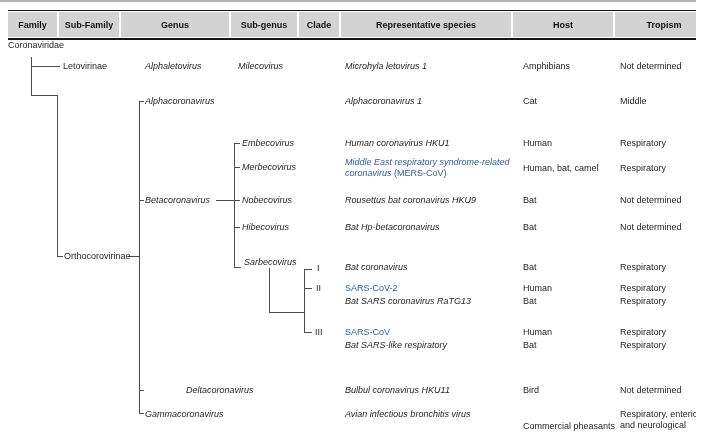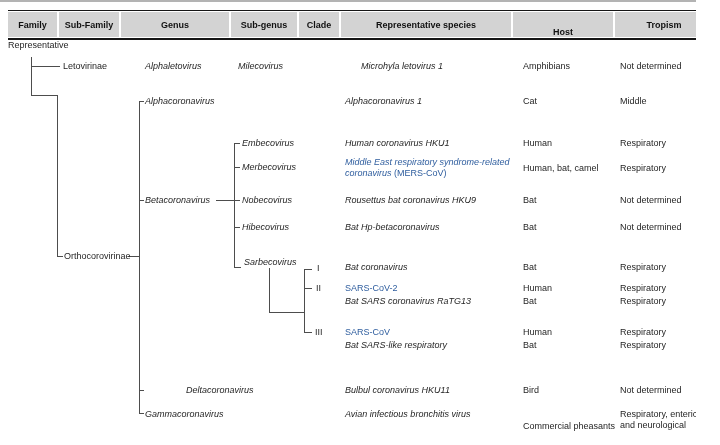--- a/index.html
+++ b/index.html
@@ -42,21 +42,21 @@
     </div>
   <div class="hcell" style="left:231px; width:66px;">
       <span>Sub-genus</span>
     </div>
   <div class="hcell" style="left:299px; width:40px;">
       <span>Clade</span>
     </div>
   <div class="hcell" style="left:341px; width:170px;">
       <span>Representative species</span>
     </div>
-  <div class="hcell" style="left:513px; width:100px;align-items:flex-end;">
+  <div class="hcell" style="left:513px; width:100px;">
       <span>Host</span>
     </div>
   <div class="hcell" style="left:615px; width:98px;">
       <span>Tropism</span>
     </div>
 
   <div class="vline" style="left:31px;  top:57px;  height:39px;"></div>
   <div class="hline" style="left:31px;  top:66px;  width:29px;"></div>
   <div class="hline" style="left:31px;  top:95px;  width:27px;"></div>
   <div class="vline" style="left:57px;  top:95px;  height:162px;"></div>
@@ -74,39 +74,39 @@
   <div class="hline" style="left:234px; top:200px; width:6px;"></div>
   <div class="hline" style="left:234px; top:227px; width:6px;"></div>
   <div class="hline" style="left:234px; top:267px; width:7px;"></div>
   <div class="vline" style="left:269px; top:268px; height:45px;"></div>
   <div class="hline" style="left:269px; top:312px; width:35px;"></div>
   <div class="vline" style="left:304px; top:269px; height:64px;"></div>
   <div class="hline" style="left:304px; top:269px; width:8px;"></div>
   <div class="hline" style="left:304px; top:288px; width:8px;"></div>
   <div class="hline" style="left:304px; top:332px; width:8px;"></div>
 
-  <span class="lbl" style="left:8px;   top:40px;">Representative</span>
+  <span class="lbl" style="left:8px;   top:40px;">Coronaviridae</span>
   <span class="lbl" style="left:63px;  top:61px;">Letovirinae</span>
   <span class="lbl" style="left:64px;  top:251px;">Orthocorovirinae</span>
   <span class="lbl it" style="left:145px; top:61px;">Alphaletovirus</span>
   <span class="lbl it" style="left:145px; top:96px;">Alphacoronavirus</span>
   <span class="lbl it" style="left:145px; top:195px;">Betacoronavirus</span>
   <span class="lbl it" style="left:145px; top:385px;margin-left:41px;">Deltacoronavirus</span>
   <span class="lbl it" style="left:145px; top:409px;">Gammacoronavirus</span>
   <span class="lbl it" style="left:238px; top:61px;">Milecovirus</span>
   <span class="lbl it" style="left:242px; top:138px;">Embecovirus</span>
   <span class="lbl it" style="left:242px; top:162px;text-align:center;">Merbecovirus</span>
   <span class="lbl it" style="left:242px; top:195px;">Nobecovirus</span>
   <span class="lbl it" style="left:242px; top:222px;">Hibecovirus</span>
   <span class="lbl it" style="left:244px; top:257px;">Sarbecovirus</span>
   <span class="lbl" style="left:317px; top:263px;">I</span>
   <span class="lbl" style="left:316px; top:283px;">II</span>
   <span class="lbl" style="left:315px; top:327px;">III</span>
 
-  <span class="lbl it" style="left:345px; top:61px;margin-left:16px;">Microhyla letovirus 1</span>
+  <span class="lbl it" style="left:345px; top:61px;">Microhyla letovirus 1</span>
   <span class="lbl it" style="left:345px; top:96px;">Alphacoronavirus 1</span>
   <span class="lbl it" style="left:345px; top:138px;">Human coronavirus HKU1</span>
   <span class="lbl it blue" style="left:345px; top:157px;">Middle East respiratory syndrome-related</span>
   <span class="lbl" style="left:345px; top:168px;"><span class="it blue">coronavirus</span><span class="blue"> (MERS-CoV)</span></span>
   <span class="lbl it" style="left:345px; top:195px;">Rousettus bat coronavirus HKU9</span>
   <span class="lbl it" style="left:345px; top:222px;">Bat Hp-betacoronavirus</span>
   <span class="lbl it" style="left:345px; top:262px;">Bat coronavirus</span>
   <span class="lbl blue" style="left:345px; top:283px;">SARS-CoV-2</span>
   <span class="lbl it" style="left:345px; top:296px;">Bat SARS coronavirus RaTG13</span>
   <span class="lbl blue" style="left:345px; top:327px;">SARS-CoV</span>

